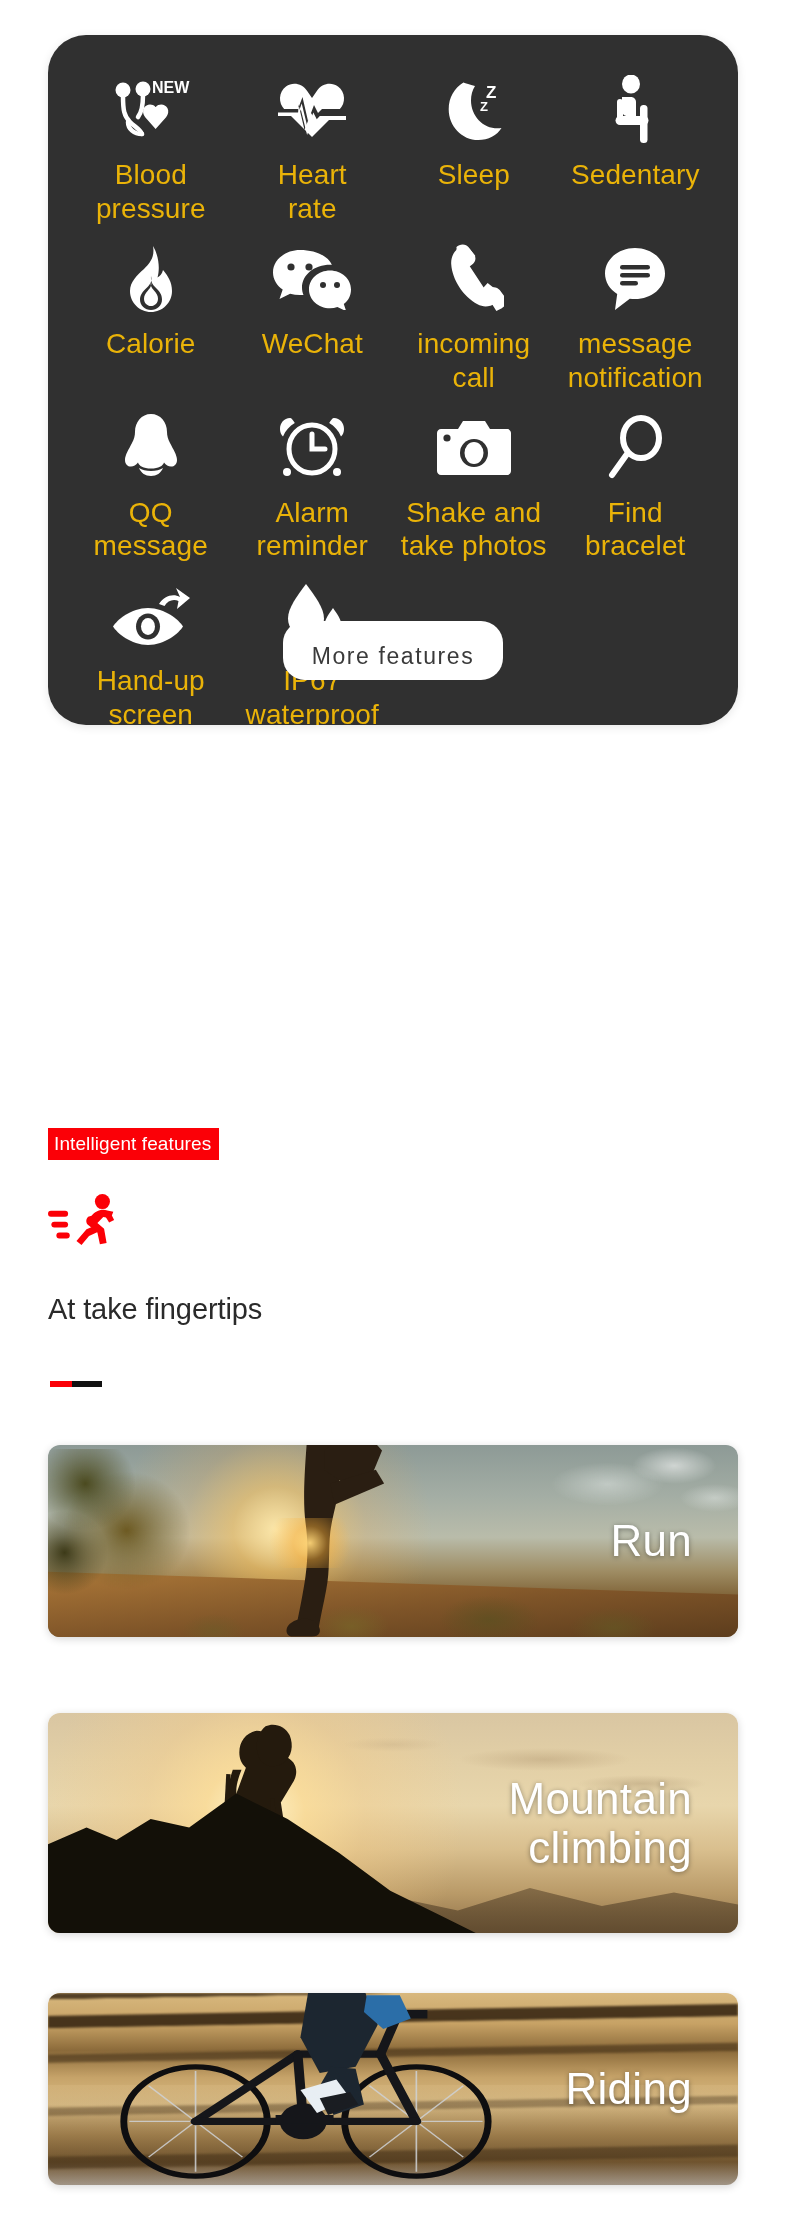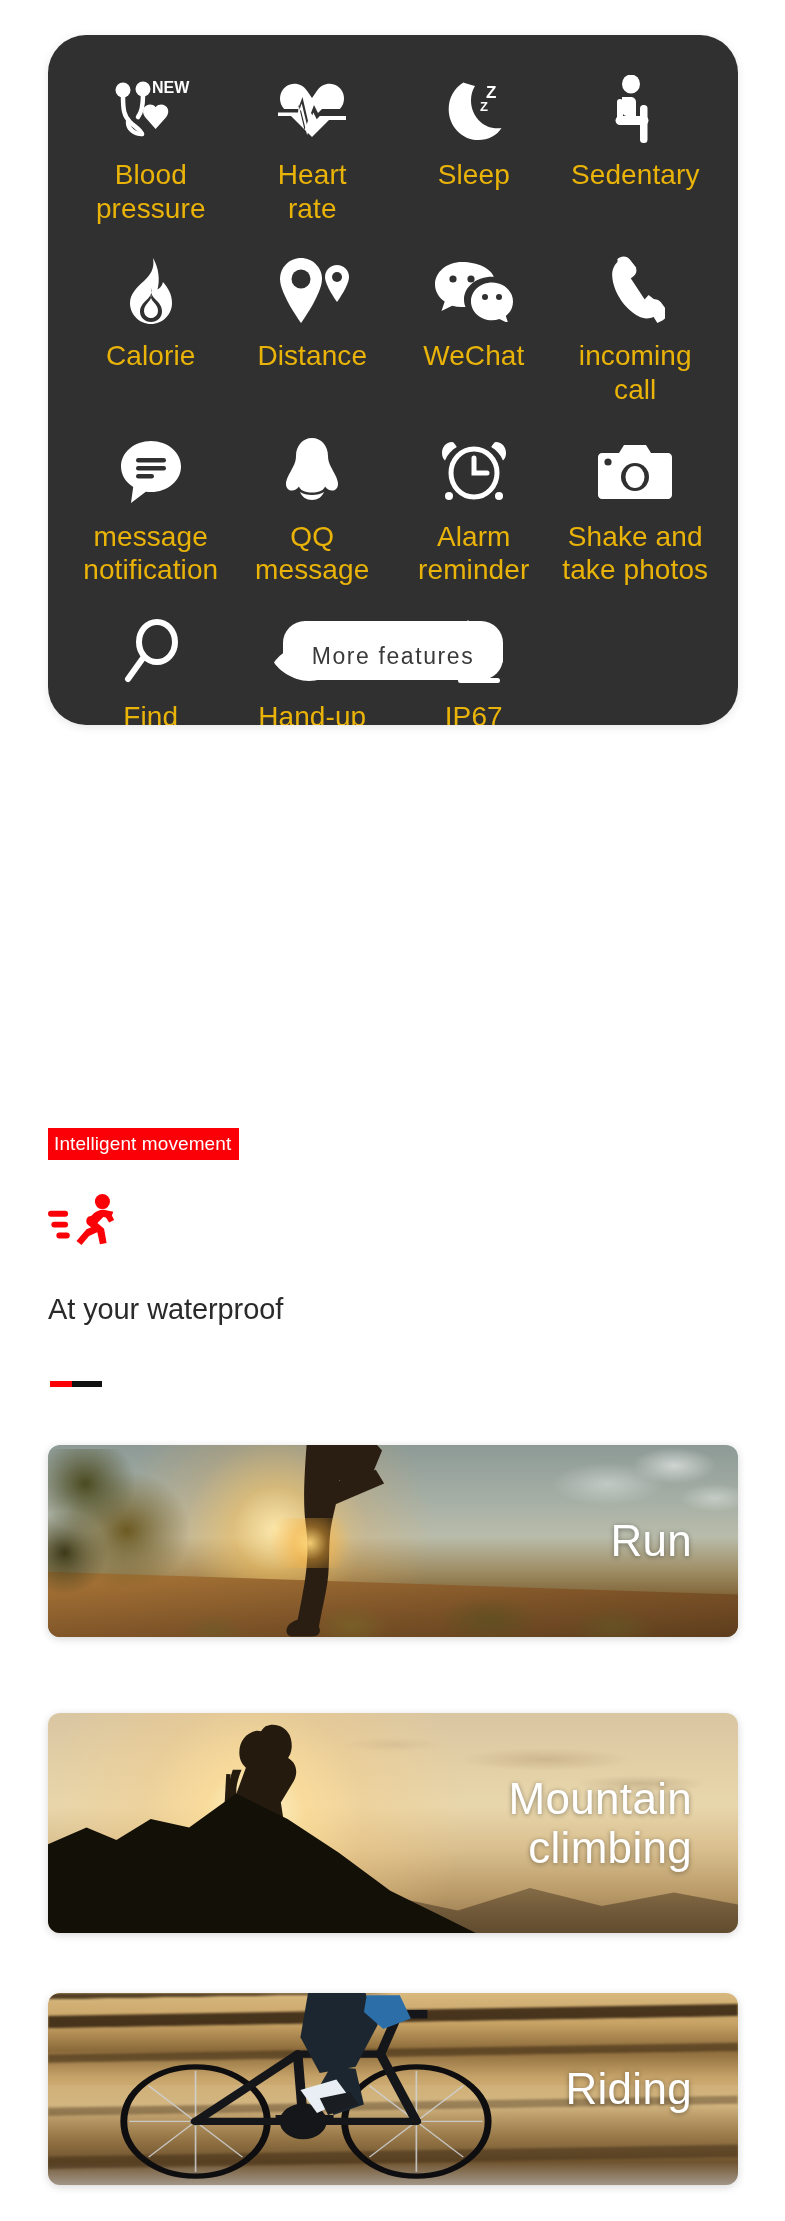--- a/index.html
+++ b/index.html
@@ -19,21 +19,21 @@
     border-radius: 38px;
     box-shadow: 0 2px 10px rgba(0,0,0,0.10);
     overflow: hidden;
   }
   .feature-grid {
     position: absolute;
     left: 22px; top: 28px;
     width: 646px;
     display: grid;
     grid-template-columns: repeat(4, 1fr);
-    row-gap: 18px;
+    row-gap: 6px;
   }
   .feature-cell {
     display: flex;
     flex-direction: column;
     align-items: center;
     padding-top: 8px;
   }
   .feature-icon {
     height: 78px;
     width: 120px;
@@ -293,33 +293,20 @@
       <span class="feature-icon">
         <svg width="54" height="66" viewBox="0 0 54 66">
           <path fill="#fff" d="M29 0c2 11-3 17-9 23C13 29 6 36 6 45c0 11.6 9.4 21 21 21s21-9.4 21-21c0-9-4-15-9-21-1 4-3 6-5.5 7.5C36 23 35 10 29 0z"></path>
           <path fill="#303030" d="M27 30c1.5 6-1.5 9-5 12.5-3.5 3.5-6 6.5-6 11 0 6 5 10.5 11 10.5s11-4.5 11-10.5c0-5-2.5-8-6-11.5-3-3-5.5-6-5-12z"></path>
           <path fill="#fff" d="M27 36c1 4-1 6-3 8.5-2.5 2.8-4 5-4 8.2 0 4.2 3.2 7.3 7 7.3s7-3.1 7-7.3c0-3.2-1.5-5.4-4-8.2-2-2.5-4-4.5-3-8.5z"></path>
         </svg>
       </span>
       <span class="feature-label">Calorie</span>
     </div>
 
-    <div class="feature-cell">
-      <span class="feature-icon">
-        <svg width="78" height="68" viewBox="0 0 78 68">
-          <g fill="#fff">
-            <path d="M28 1C16.4 1 7 10.4 7 22c0 15 21 44 21 44s21-29 21-44C49 10.4 39.6 1 28 1z"></path>
-            <circle cx="28" cy="22" r="9.5" fill="#303030"></circle>
-            <path d="M64 8c-6.6 0-12 5.4-12 12 0 8.6 12 25 12 25s12-16.4 12-25c0-6.6-5.4-12-12-12z"></path>
-            <circle cx="64" cy="20" r="5" fill="#303030"></circle>
-          </g>
-        </svg>
-      </span>
-      <span class="feature-label">Distance</span>
-    </div>
 
     <div class="feature-cell">
       <span class="feature-icon">
         <svg width="84" height="62" viewBox="0 0 84 62">
           <g fill="#fff">
             <path d="M30 2C15 2 3 12 3 24.4c0 6.9 3.8 13 9.7 17.1L9.5 51l10.6-5.3c3.2.9 6.5 1.4 9.9 1.4 1.2 0 2.4-.1 3.5-.2-1-2.2-1.5-4.6-1.5-7.1C32 26.6 44.6 16.8 60 16.8c.6 0 1.2 0 1.8.1C58.7 8.4 45.7 2 30 2z"></path>
             <circle cx="21" cy="19" r="3.6" fill="#303030"></circle>
             <circle cx="39" cy="19" r="3.6" fill="#303030"></circle>
             <path d="M81 41.4C81 31 71.6 22.6 60 22.6S39 31 39 41.4c0 10.4 9.4 18.8 21 18.8 2.6 0 5.1-.4 7.4-1.2l8.8 4.2-2.4-7.2c4.4-3.4 7.2-8.3 7.2-14.6z"></path>
             <circle cx="53" cy="37" r="3" fill="#303030"></circle>
@@ -445,39 +432,39 @@
 waterproof</span>
     </div>
 
   </div>
 
   <div class="more-wrap">
     <button class="more-btn">More features</button>
   </div>
 </div>
 
-<div class="tagline">Intelligent movement</div>
+<div class="tagline">Intelligent features</div>
 
 <div class="headline">
   <span class="headline-icon">
     <svg width="72" height="56" viewBox="0 0 86 62">
       <g fill="#fb0007">
         <rect x="0" y="20" width="24" height="7" rx="3.5"></rect>
         <rect x="4" y="33" width="20" height="7" rx="3.5"></rect>
         <rect x="10" y="46" width="16" height="7" rx="3.5"></rect>
         <circle cx="65" cy="9" r="9"></circle>
         <path d="M52 26c4-5 10-8 16-7l10 2-3 8-9-1.5-7 7 8 7 3 17-8 1.5-3-14-11-9c-3-2.5-3-7.5 0-10z"></path>
         <path d="M46 42l10-4 4 7-11 5-9 11-6-5z"></path>
         <path d="M66 19l8 2 5 10-6 3-5-8z"></path>
       </g>
     </svg>
   </span>
 </div>
 
-<div class="subhead">At your waterproof</div>
+<div class="subhead">At take fingertips</div>
 
 <div class="divider">
   <span class="seg-red"></span>
   <span class="seg-dark"></span>
 </div>
 
 <div class="sport-card" id="sport-run">
   <div class="sport-art">
     <div class="run-sky"></div>
     <div class="run-clouds"></div>

